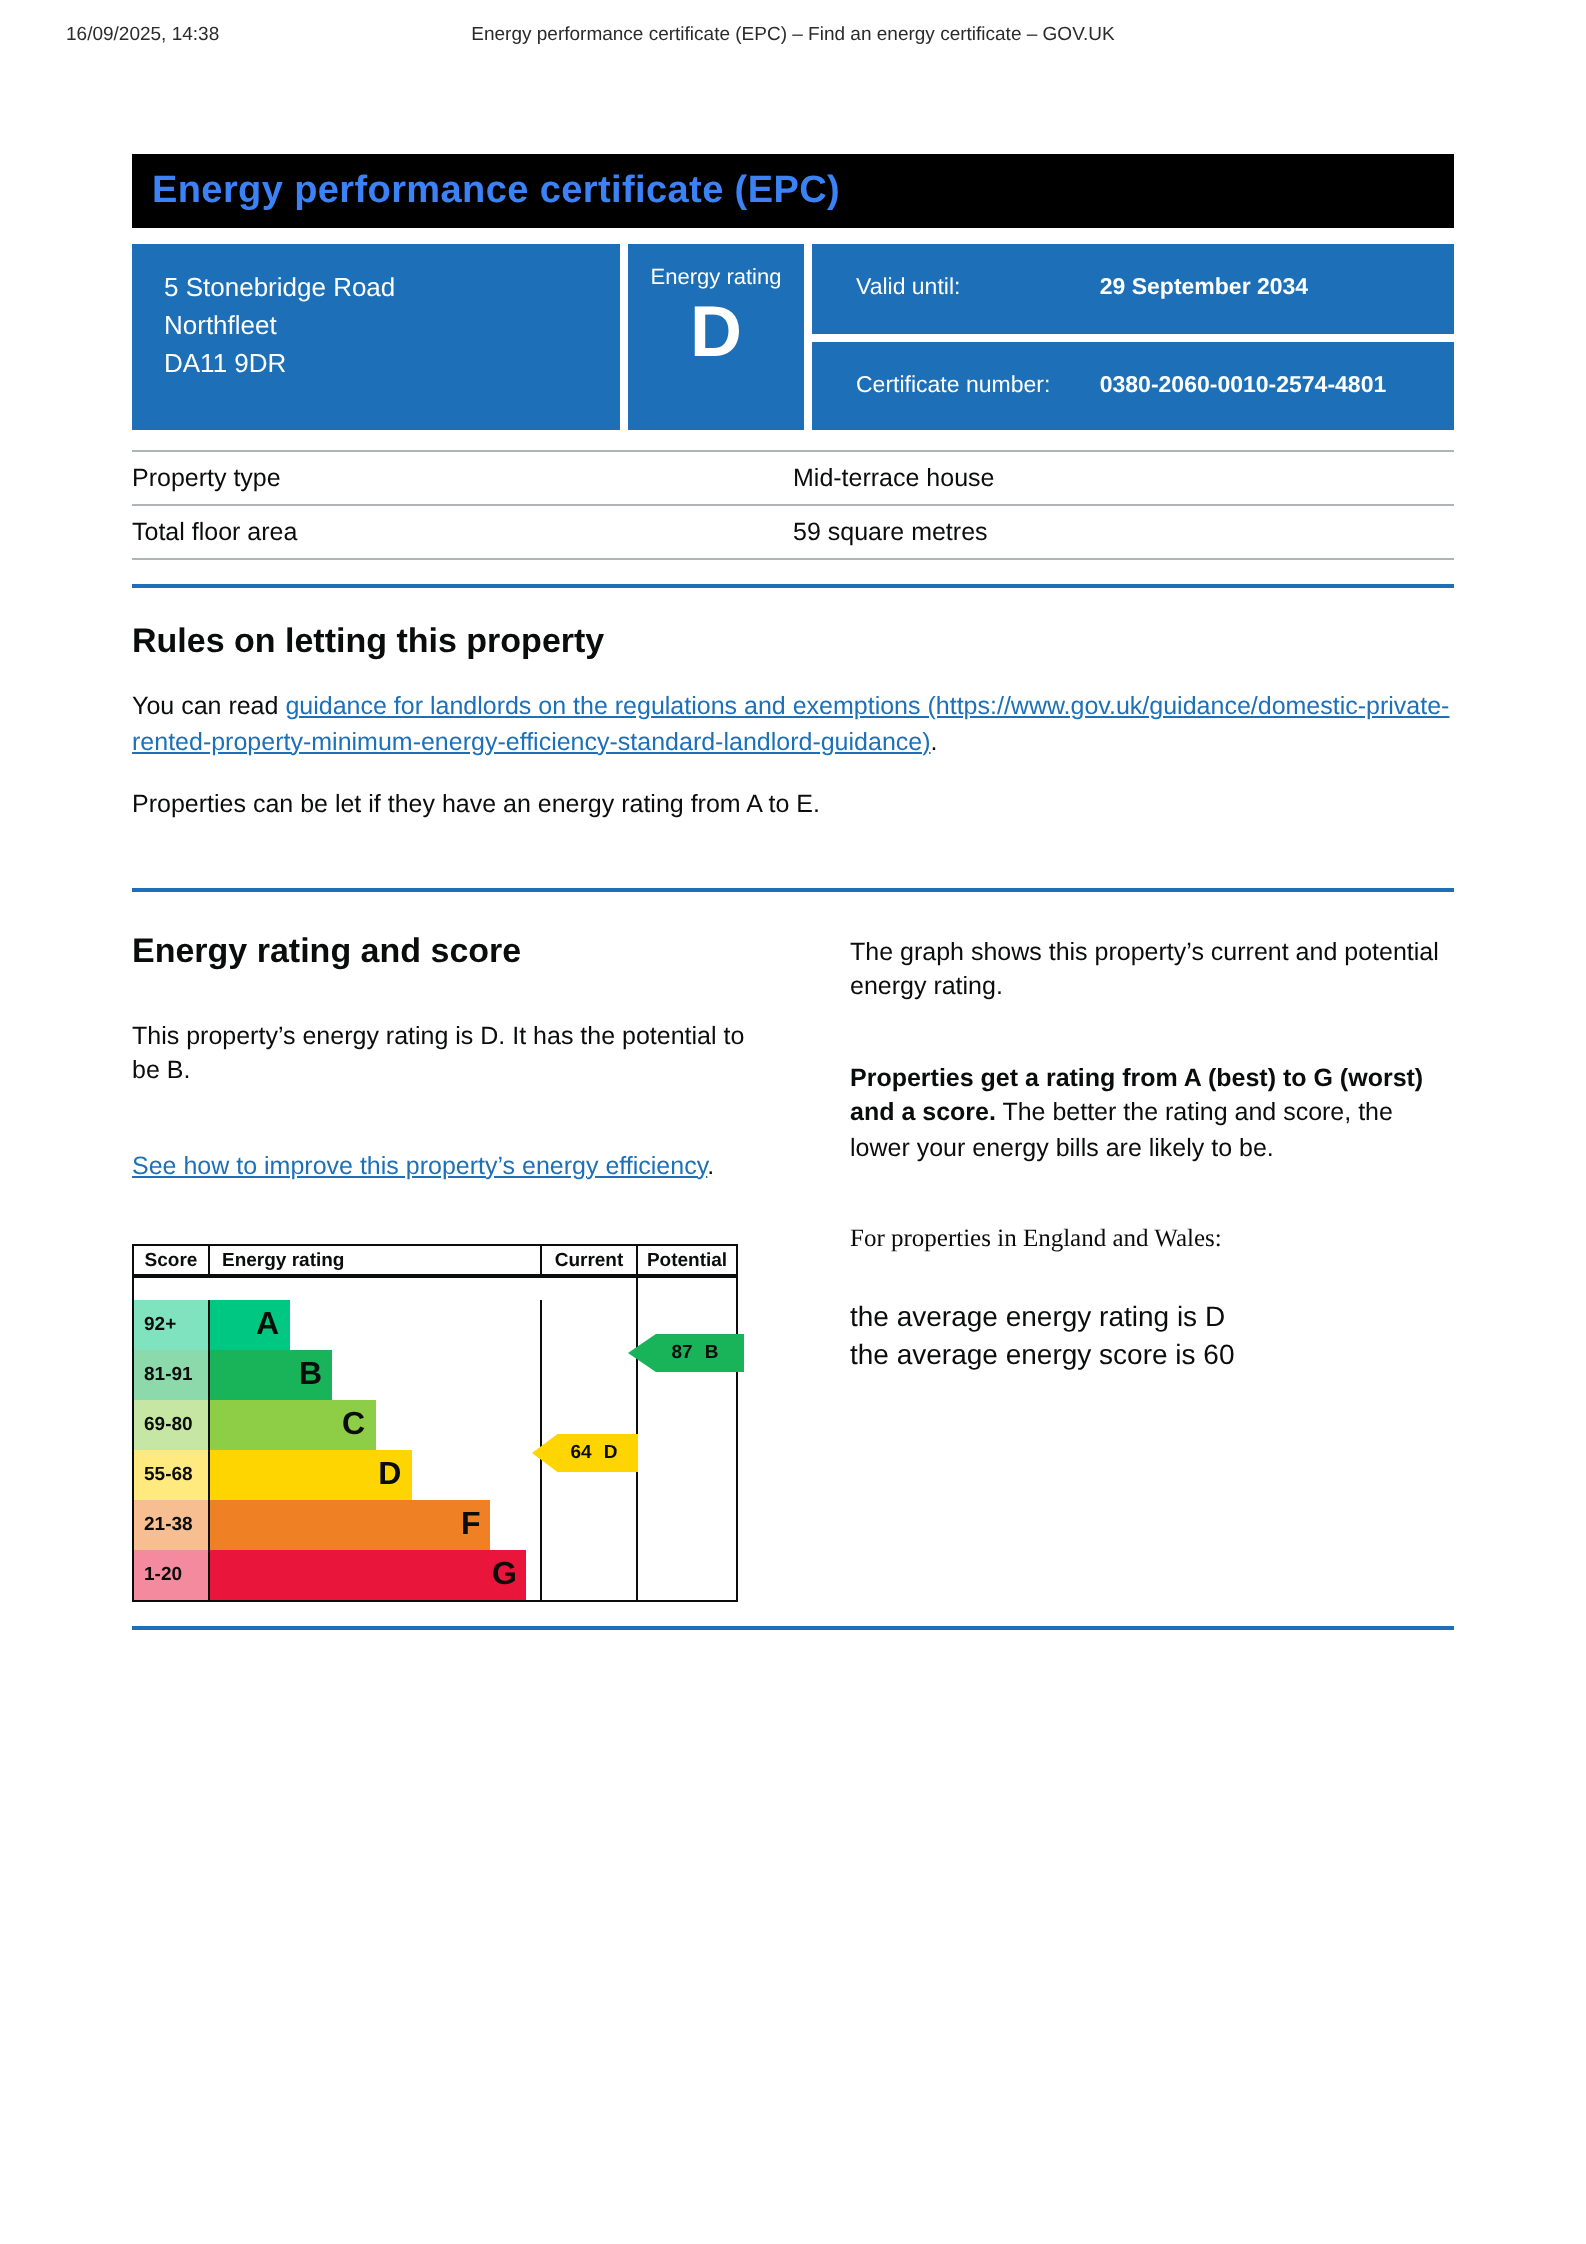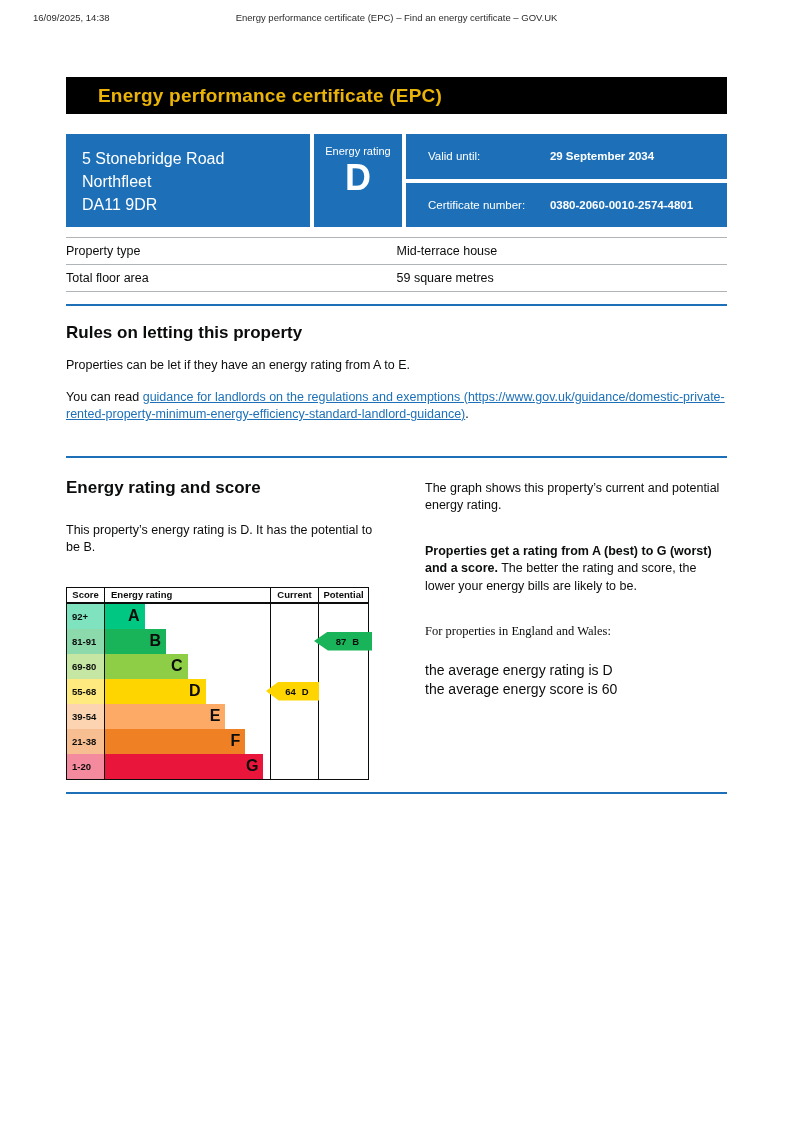--- a/index.html
+++ b/index.html
@@ -29,30 +29,30 @@
   .print-footer {
     position: absolute; bottom: 16px; left: 33px; right: 33px;
     font-size: 9.5px; color: #2b2b2b;
     display: flex; justify-content: space-between;
   }
 
   .content { margin: 77px 66px 0 66px; }
 
   
   .banner {
-    background: #000000; color: #eab308;
+    background: #000000; color: #3b82f6;
     height: 37px; display: flex; align-items: center;
-    padding: 0 32px; margin-bottom: 20px;
+    padding: 0 10px; margin-bottom: 8px;
   }
   .banner h1 { font-size: 19px; font-weight: 700; margin: 0; letter-spacing: 0.2px; }
 
   
   .summary-row { display: flex; gap: 4px; height: 93px; margin-bottom: 10px; }
   .panel { background: #1d70b8; color: #ffffff; }
-  .address-panel { flex: 0 0 244px; padding: 13px 16px; font-size: 16px; line-height: 1.45; }
+  .address-panel { flex: 0 0 244px; padding: 13px 16px; font-size: 13px; line-height: 1.45; }
   .badge-panel { flex: 0 0 88px; display: flex; flex-direction: column; align-items: center; padding-top: 11px; }
   .badge-label { font-size: 11px; }
   .badge-letter { font-size: 36px; font-weight: 700; line-height: 1.15; }
   .stack { flex: 1 1 auto; display: flex; flex-direction: column; gap: 4px; }
   .kv { flex: 1 1 0; display: flex; align-items: center; padding: 0 22px; font-size: 11.5px; }
   .kv .k { width: 44%; }
   .kv .v { font-weight: 700; }
 
   
   .prop-table { font-size: 12.5px; border-top: 1px solid #b1b4b6; }
@@ -83,21 +83,21 @@
   
   .epc-chart { width: 303px; border: 1px solid #0b0c0c; margin-top: 30px; font-size: 9.5px; }
   .epc-head { display: flex; height: 16px; border-bottom: 2px solid #0b0c0c; font-weight: 700; }
   .hcell { display: flex; align-items: center; }
   .h-score { flex: 0 0 38px; justify-content: center; border-right: 1px solid #0b0c0c; }
   .h-rating { flex: 1 1 auto; padding-left: 6px; border-right: 1px solid #0b0c0c; }
   .h-current { flex: 0 0 48px; justify-content: center; border-right: 1px solid #0b0c0c; }
   .h-potential { flex: 0 0 49px; justify-content: center; }
 
   .epc-body { display: flex; }
-  .bands-col { flex: 1 1 auto; }
+  .bands-col { flex: 1 1 auto; margin-top: 11px; }
   .band { display: flex; height: 25px; }
   .score-cell {
     flex: 0 0 38px; display: flex; align-items: center;
     padding-left: 5px; font-weight: 700;
     border-right: 1px solid #0b0c0c;
   }
   .bar-cell { flex: 1 1 auto; border-right: 1px solid #0b0c0c; background: #ffffff; }
   .bar {
     height: 100%; display: flex; align-items: center; justify-content: flex-end;
     padding-right: 5px; font-weight: 700; font-size: 16px; color: #0b0c0c;
@@ -161,30 +161,31 @@
       <div class="prop-row">
         <div class="prop-label">Total floor area</div>
         <div class="prop-value">59 square metres</div>
       </div>
     </div>
 
     <hr class="blue">
 
     <section>
       <h2>Rules on letting this property</h2>
+      <p><span>You can read </span><a>guidance for landlords on the regulations and exemptions (https://www.gov.uk/guidance/domestic-private-rented-property-minimum-energy-efficiency-standard-landlord-guidance)</a><span class="plain">.</span></p>
       <p>Properties can be let if they have an energy rating from A to E.</p>
-      <p><span>You can read </span><a>guidance for landlords on the regulations and exemptions (https://www.gov.uk/guidance/domestic-private-rented-property-minimum-energy-efficiency-standard-landlord-guidance)</a><span class="plain">.</span></p>
     </section>
 
     <hr class="blue mt32">
 
     <section class="two-col">
       <div class="left-col">
         <h2>Energy rating and score</h2>
         <p class="intro">This property’s energy rating is D. It has the potential to be B.</p>
+        <p class="improve"><a>See how to improve this property’s energy efficiency</a><span class="plain">.</span></p>
 
         <div class="epc-chart">
           <div class="epc-head">
             <div class="hcell h-score">Score</div>
             <div class="hcell h-rating">Energy rating</div>
             <div class="hcell h-current">Current</div>
             <div class="hcell h-potential">Potential</div>
           </div>
           <div class="epc-body">
             <div class="bands-col">
@@ -206,26 +207,20 @@
                     <div class="bar" style="background: rgb(141, 206, 70); width: 50%;">C</div>
                   </div>
               </div>
               <div class="band">
                 <div class="score-cell" style="background: rgb(255, 234, 128);">55-68</div>
                 <div class="bar-cell">
                     <div class="bar" style="background: rgb(255, 213, 0); width: 61%;">D</div>
                   </div>
               </div>
               <div class="band">
-                <div class="score-cell" style="background: rgb(253, 212, 178);">39-54</div>
-                <div class="bar-cell">
-                    <div class="bar" style="background: rgb(252, 170, 101); width: 73%;">E</div>
-                  </div>
-              </div>
-              <div class="band">
                 <div class="score-cell" style="background: rgb(247, 191, 145);">21-38</div>
                 <div class="bar-cell">
                     <div class="bar" style="background: rgb(239, 128, 35); width: 85%;">F</div>
                   </div>
               </div>
               <div class="band">
                 <div class="score-cell" style="background: rgb(244, 138, 157);">1-20</div>
                 <div class="bar-cell">
                     <div class="bar" style="background: rgb(233, 21, 59); width: 96%;">G</div>
                   </div>

